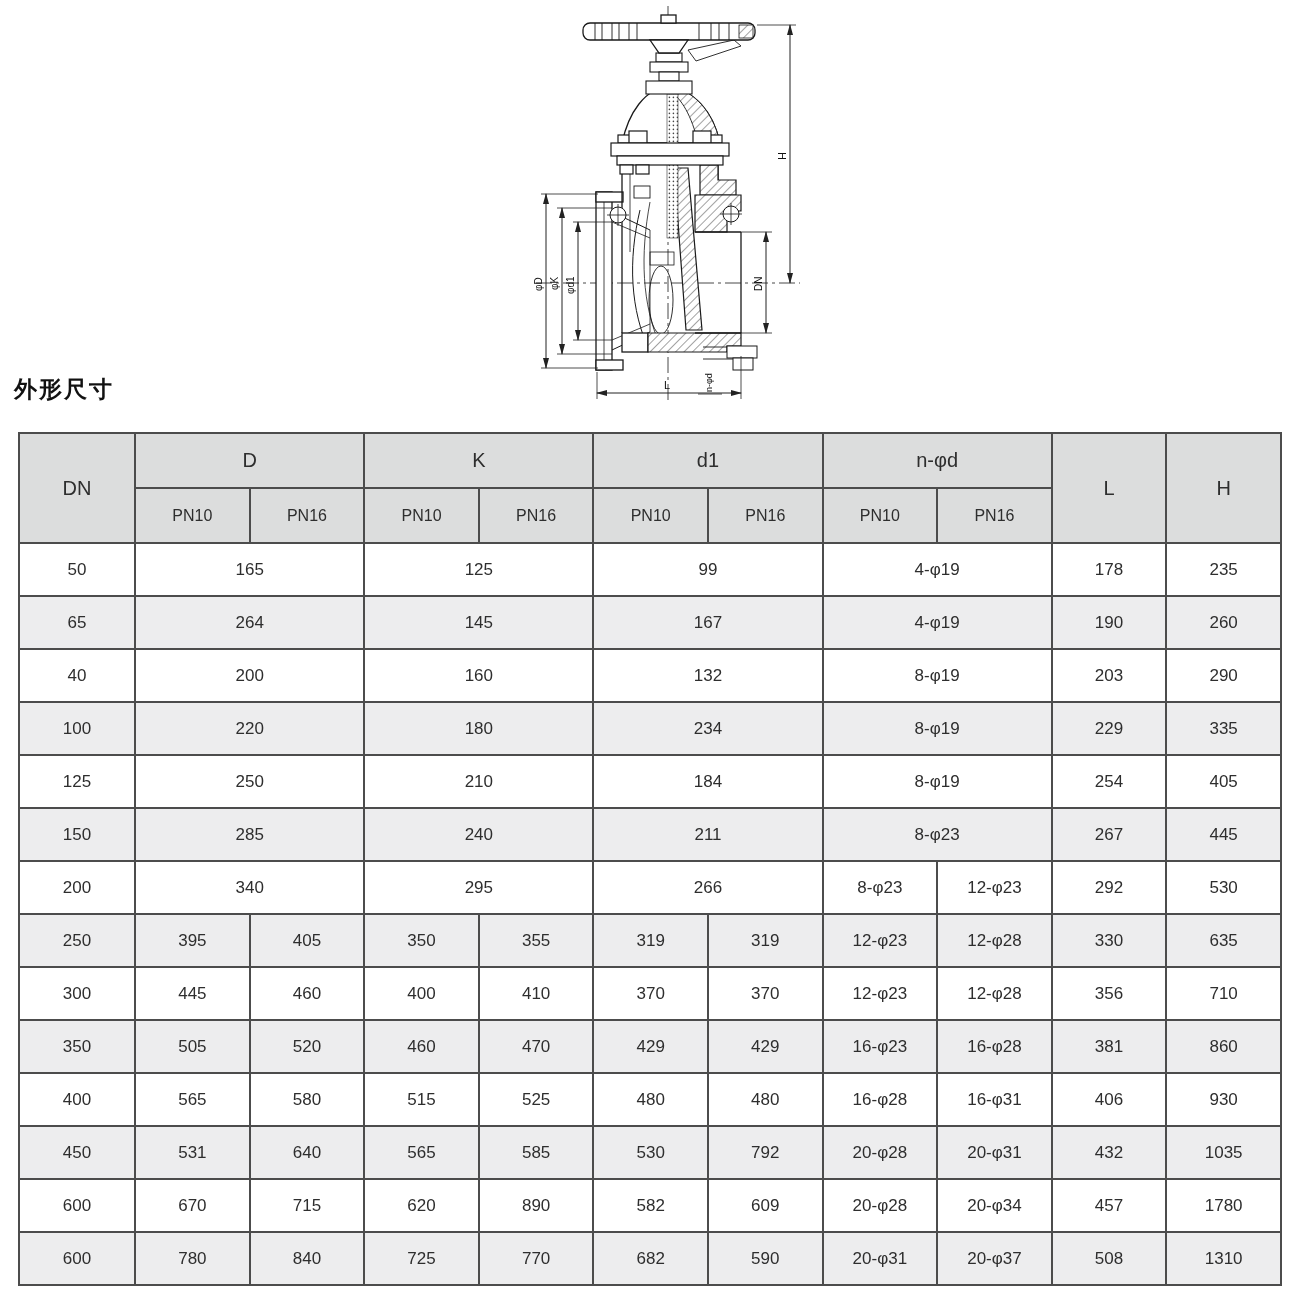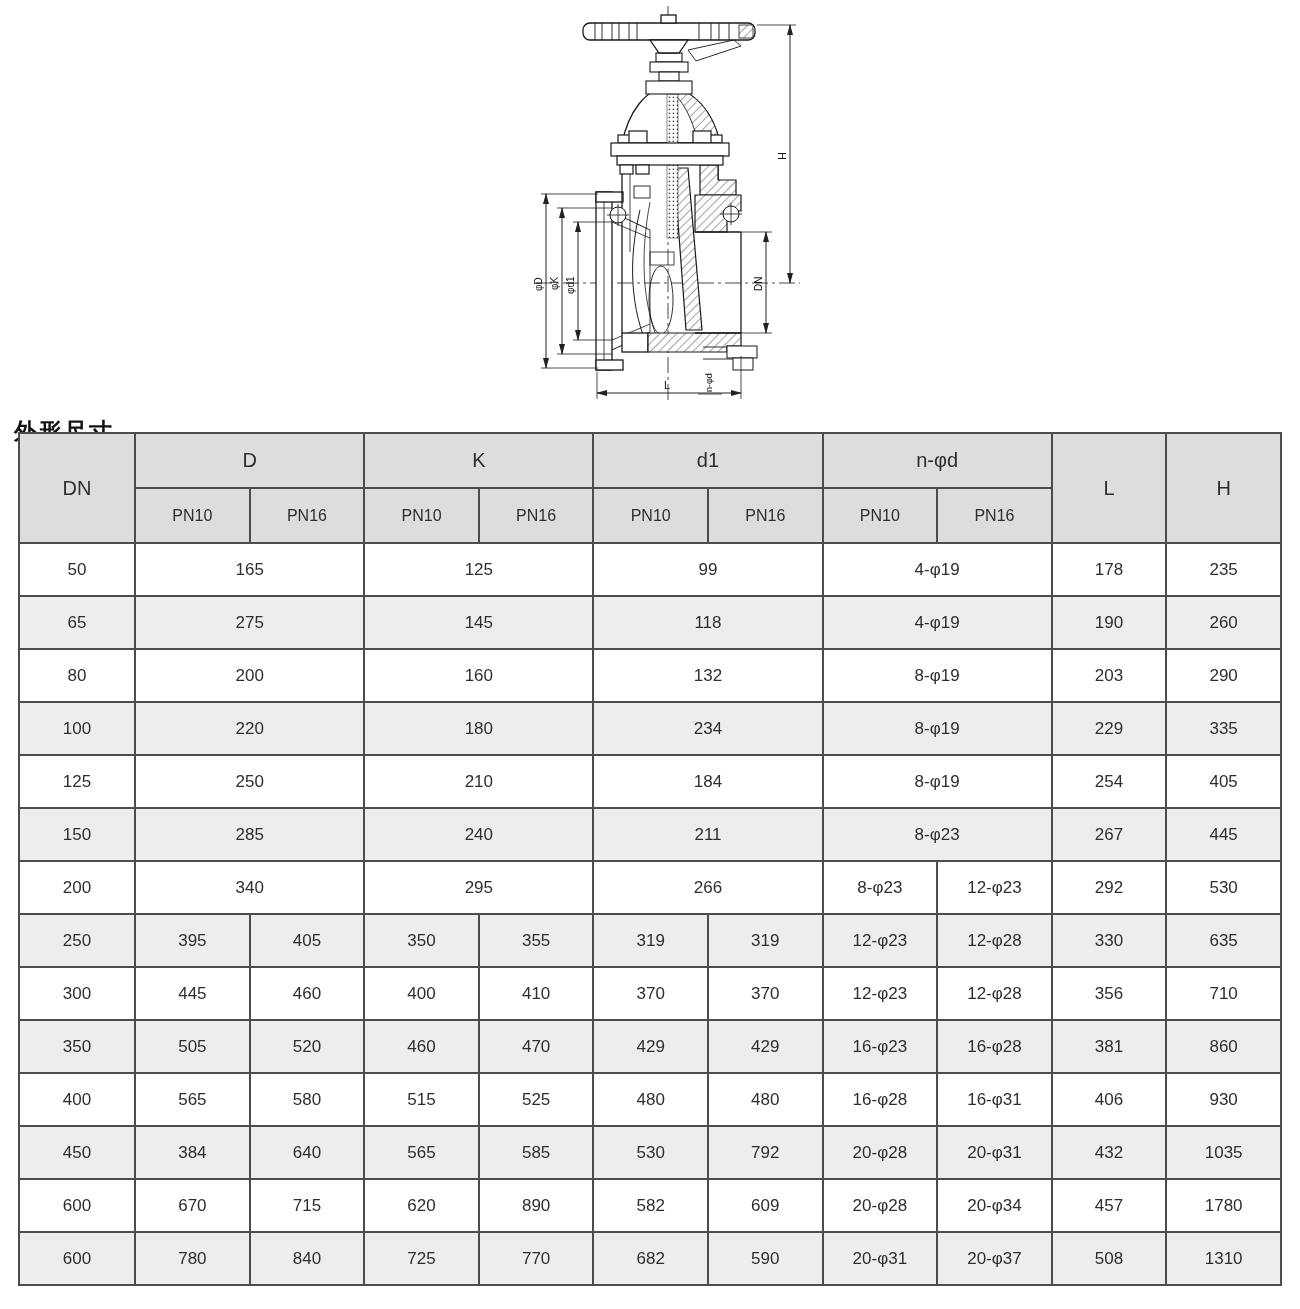--- a/index.html
+++ b/index.html
@@ -1,18 +1,18 @@
 <!DOCTYPE html>
 <html><head>
 <meta charset="utf-8">
 <style>
   html,body{margin:0;padding:0;background:#ffffff;}
   body{width:1300px;height:1309px;position:relative;font-family:"Liberation Sans",sans-serif;color:#222;}
   .drawing-wrap{position:absolute;top:0;left:0;width:1300px;height:430px;}
-  .section-title{position:absolute;top:416px;left:14px;font-size:23px;font-weight:bold;color:#111;letter-spacing:2px;}
+  .section-title{position:absolute;top:374px;left:14px;font-size:23px;font-weight:bold;color:#111;letter-spacing:2px;}
   table.dims{position:absolute;top:432px;left:18px;width:1264px;border-collapse:collapse;table-layout:fixed;}
   table.dims th,table.dims td{border:2px solid #4c4c4c;text-align:center;vertical-align:middle;padding:0;font-weight:normal;color:#2e2e2e;}
   table.dims thead th{background:#dcdddd;}
   tr.h1 th{height:53px;font-size:20px;}
   tr.h2 th{height:53px;font-size:16px;margin-left:12px;}
   table.dims tbody td{height:51px;font-size:17px;background:#ffffff;}
   table.dims tbody tr:nth-child(even) td{background:#ededee;}
   svg text{font-family:"Liberation Sans",sans-serif;fill:#111;}
 </style>
 </head>
@@ -210,29 +210,29 @@
       <td>50</td>
       <td colspan="2">165</td>
       <td colspan="2">125</td>
       <td colspan="2">99</td>
       <td colspan="2">4-φ19</td>
       <td>178</td>
       <td>235</td>
     </tr>
     <tr>
       <td>65</td>
-      <td colspan="2">275</td>
+      <td colspan="2">264</td>
       <td colspan="2">145</td>
-      <td colspan="2">118</td>
+      <td colspan="2">167</td>
       <td colspan="2">4-φ19</td>
       <td>190</td>
       <td>260</td>
     </tr>
     <tr>
-      <td>80</td>
+      <td>40</td>
       <td colspan="2">200</td>
       <td colspan="2">160</td>
       <td colspan="2">132</td>
       <td colspan="2">8-φ19</td>
       <td>203</td>
       <td>290</td>
     </tr>
     <tr>
       <td>100</td>
       <td colspan="2">220</td>
@@ -317,21 +317,21 @@
       <td>525</td>
       <td>480</td>
       <td>480</td>
       <td>16-φ28</td>
       <td>16-φ31</td>
       <td>406</td>
       <td>930</td>
     </tr>
     <tr>
       <td>450</td>
-      <td>384</td>
+      <td>531</td>
       <td>640</td>
       <td>565</td>
       <td>585</td>
       <td>530</td>
       <td>792</td>
       <td>20-φ28</td>
       <td>20-φ31</td>
       <td>432</td>
       <td>1035</td>
     </tr>

